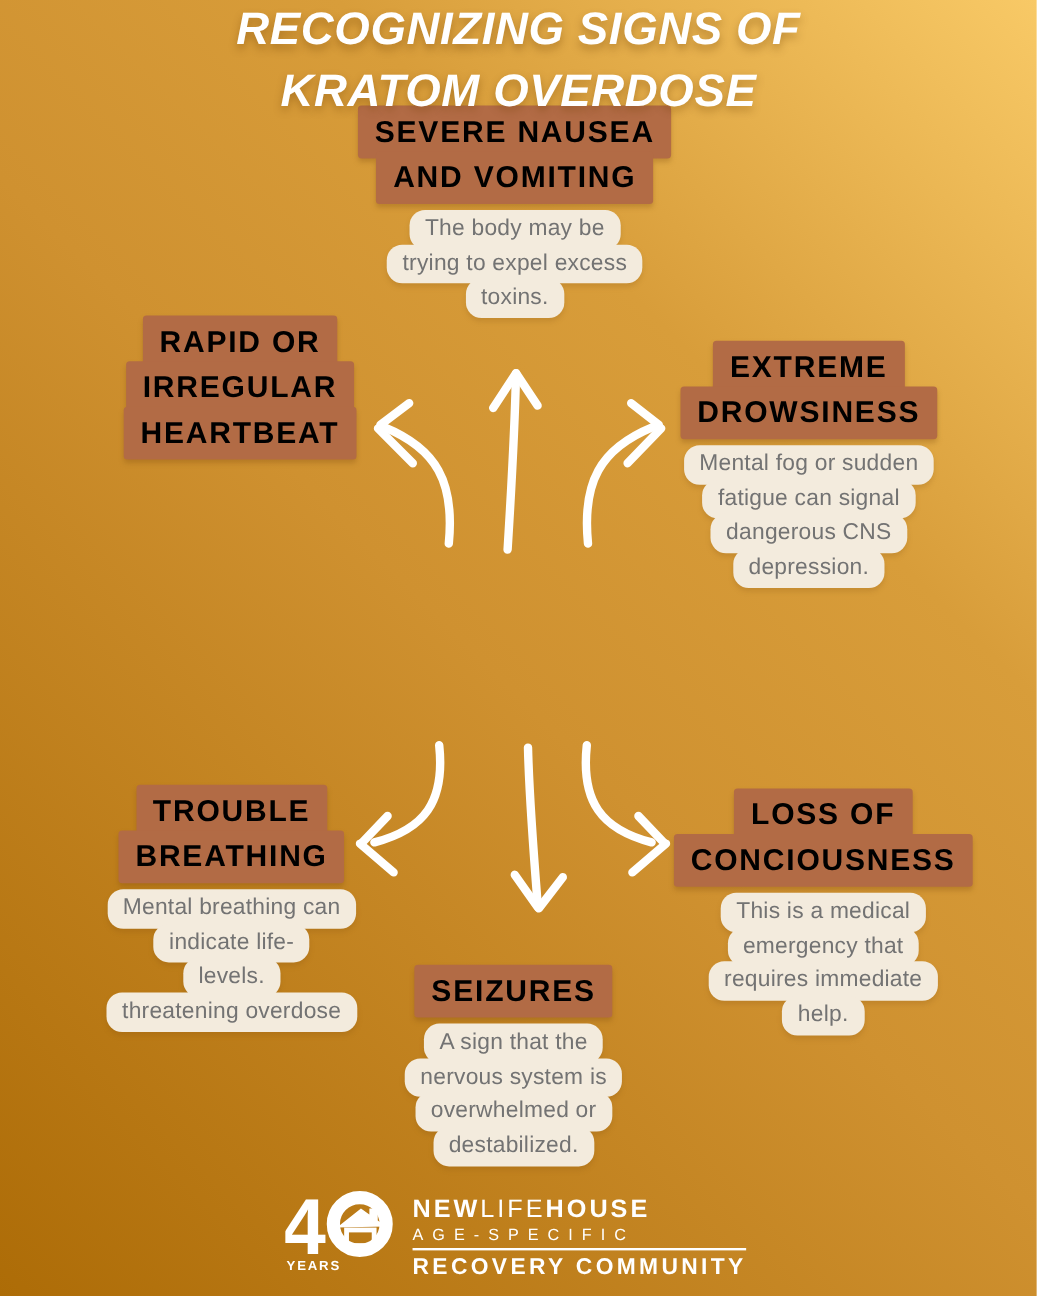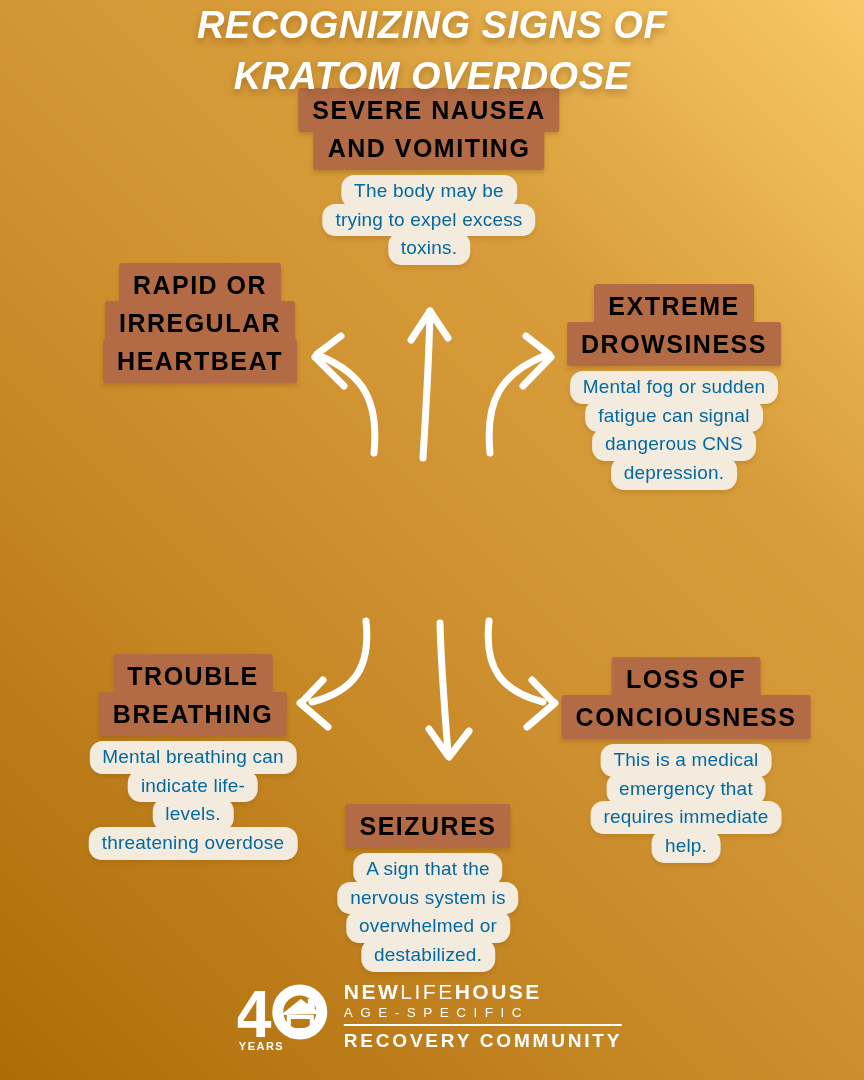--- a/index.html
+++ b/index.html
@@ -20,36 +20,36 @@
   .header .row + .row { margin-top:-6px;text-align:center; }
   .body .row + .row { margin-top:-4px; }
   .hline {
     display:inline-block; vertical-align:top;
     background:#b26b45; color:#000000;
     font-size:25px; font-weight:700; letter-spacing:1.5px;
     line-height:1.2; padding:7px 14px; border-radius:3px;
   }
   .bline {
     display:inline-block; vertical-align:top;
-    background:#f3ebdd; color:#0369a1;
+    background:#f3ebdd; color:#737373;
     font-size:19px; font-weight:400; letter-spacing:0.2px;
     line-height:1.3; padding:4px 13px; border-radius:13px;
   }
 
   .title {
     position:absolute; left:0; right:0; top:492; z-index:2;
     text-align:center; color:#ffffff;
     font-size:38px; font-weight:700; font-style:italic;
     letter-spacing:0.5px; line-height:1.35;
     text-shadow:0 4px 7px rgba(110,64,4,0.38);
   }
 
   .logo { position:absolute; left:430px; top:980px; z-index:2; transform:translateX(-50%);
           display:flex; align-items:center; gap:10px; color:#ffffff; }
-  .logo-text { text-align:left; }
+  .logo-text { text-align:left;margin-top:16px; }
   .brand { font-size:21px; letter-spacing:2.5px; line-height:1.1; white-space:nowrap; }
   .b-bold { font-weight:700; }
   .b-light { font-weight:400; }
   .tagline { font-size:13.5px; letter-spacing:7.5px; font-weight:400; margin-top:2px; white-space:nowrap; }
   .divider { height:2px; background:#ffffff; margin:4px 0 4px; border:none; }
   .community { font-size:19px; letter-spacing:2.8px; font-weight:700; white-space:nowrap; }
 </style>
 </head>
 <body>
 

